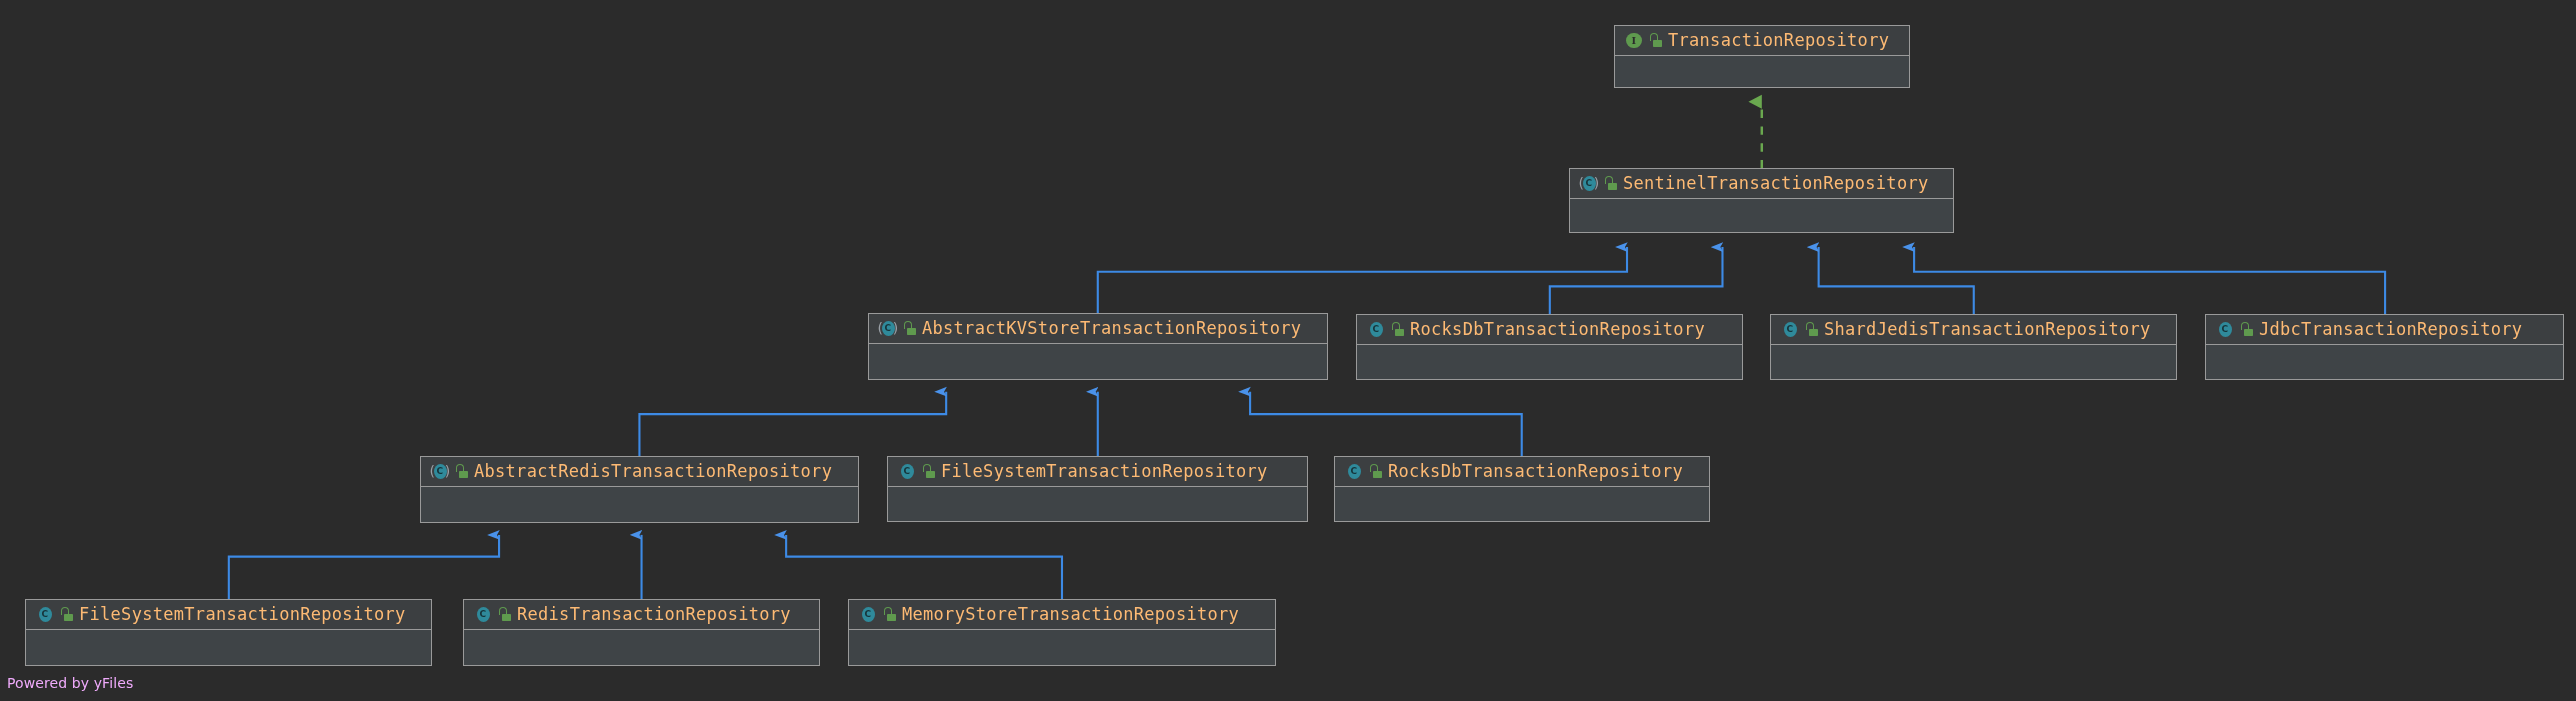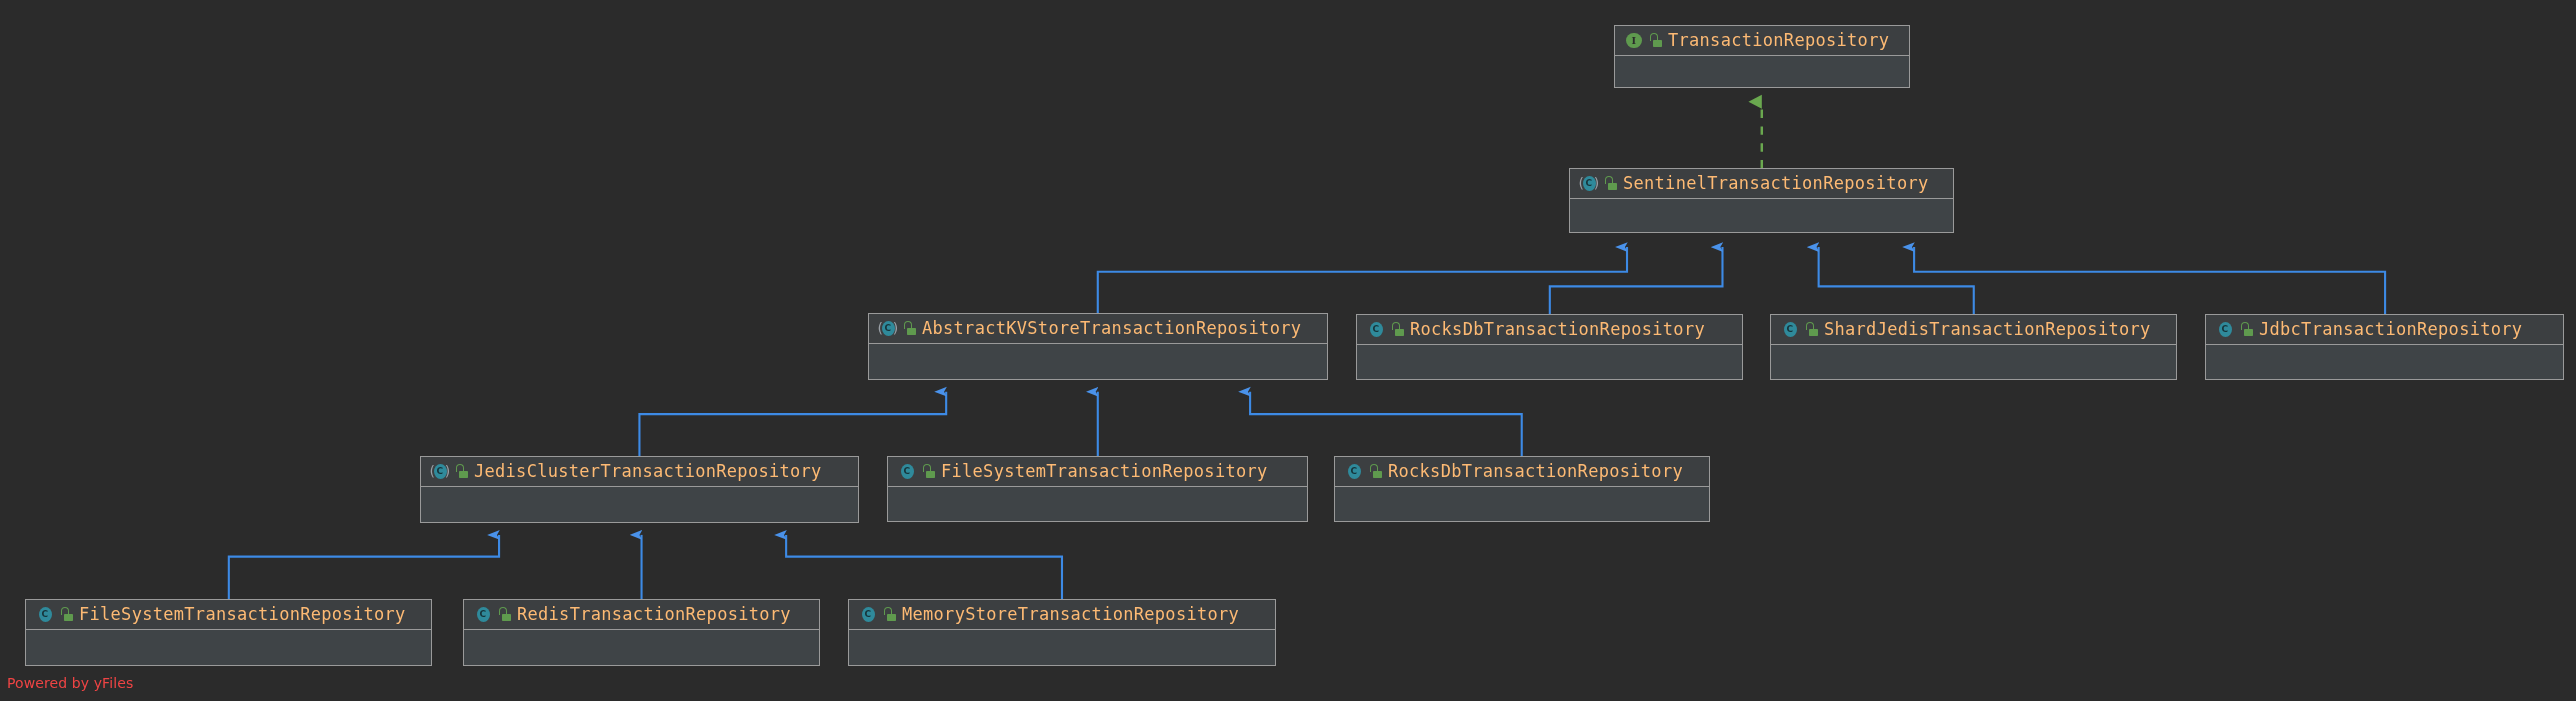--- a/index.html
+++ b/index.html
@@ -80,21 +80,21 @@
     border-bottom:none;
   }
   .lock-icon .body {
     position:absolute; left:3.5px; top:6.3px; width:9px; height:7px;
     background:#5f9a4e; border-radius:0.7px;
   }
 
   #watermark {
     position:absolute; left:7px; top:675px;
     font-family:"DejaVu Sans", sans-serif;
-    font-size:14px; color:#ef4444; letter-spacing:0.1px;
+    font-size:14px; color:#f0abfc; letter-spacing:0.1px;
   }
 </style>
 </head>
 <body>
 
 <div id="canvas">
 
   <svg id="edge-layer" viewBox="0 0 3670 1000" xmlns="http://www.w3.org/2000/svg">
     <defs>
       <marker id="arrow-blue" markerWidth="16" markerHeight="18" refX="8" refY="17" orient="auto" markerUnits="userSpaceOnUse">
@@ -233,21 +233,21 @@
           <span class="type-icon cls abstract">
             <span class="paren l">(</span>
             <span class="disc"></span>
             <span class="glyph">C</span>
             <span class="paren r">)</span>
           </span>
           <span class="lock-icon">
             <span class="shackle"></span>
             <span class="body"></span>
           </span>
-          <span class="node-title">JedisClusterTransactionRepository</span>
+          <span class="node-title">AbstractRedisTransactionRepository</span>
         </div>
         <div class="node-body"></div>
       </div>
       <div class="uml-node" style="left: 887px; top: 456px; width: 421px; height: 66px;">
         <div class="node-header">
           <span class="type-icon cls">
             <span class="disc"></span>
             <span class="glyph">C</span>
           </span>
           <span class="lock-icon">

